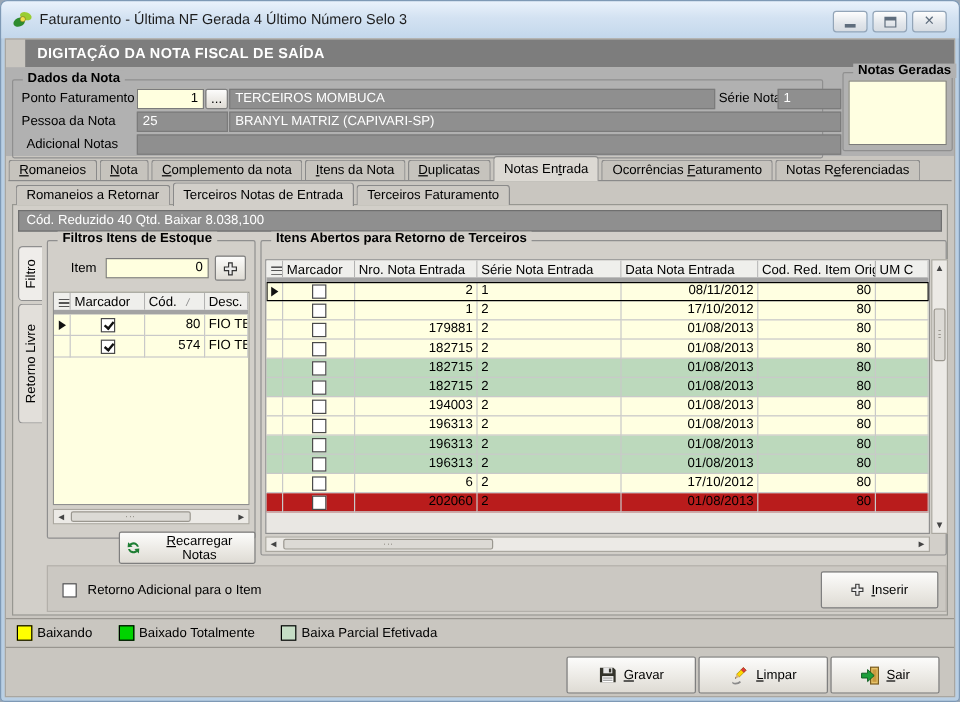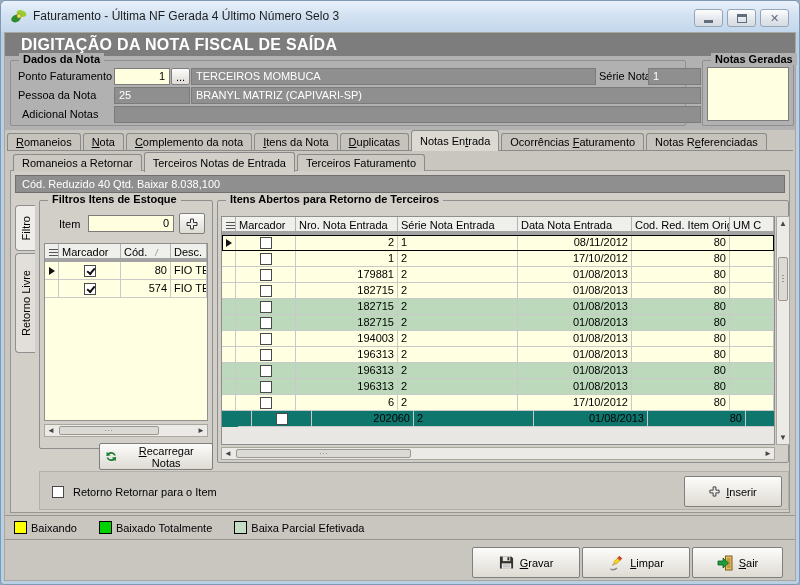--- a/index.html
+++ b/index.html
@@ -12,22 +12,22 @@
   .title{position:absolute;left:32px;top:0;line-height:30px;color:#1d1d1d;font-size:12px;white-space:nowrap;}
   .app-icon{position:absolute;left:9px;top:6px;}
   .winbtns{position:absolute;right:10px;top:8px;display:flex;gap:4px;}
   .winbtn{width:29px;height:18px;background:linear-gradient(#fdfdfd,#e2e6eb 60%,#d7dce2);
           border:1px solid #93a5b8;border-radius:3px;display:flex;align-items:center;justify-content:center;cursor:default;}
   .glyph-min{width:9px;height:3px;background:#5f6d7d;margin-top:7px;}
   .glyph-max{width:10px;height:9px;border:1px solid #5f6d7d;border-top:3px solid #5f6d7d;}
   .glyph-close{color:#5f6d7d;font-weight:bold;font-size:11px;line-height:11px;}
   
   .dialog{position:absolute;left:3px;right:3px;top:31px;bottom:3px;background:#c9c6c0;border:1px solid #a9a6a0;}
-  .page-header{position:absolute;left:0;top:0;right:0;height:23px;background:#7d7d7d;color:#fff;
-               font-weight:bold;font-size:16px;line-height:23px;padding-left:16px;letter-spacing:.3px;}
+  .page-header{position:absolute;left:16px;top:0;right:0;height:23px;background:#7d7d7d;color:#fff;
+               font-weight:bold;font-size:12px;line-height:23px;padding-left:10px;letter-spacing:.3px;}
   .top-section{position:absolute;left:0;top:23px;right:0;height:74px;background:#b1b1b1;}
   
   .group{position:absolute;border:1px solid #8f8f8f;border-radius:2px;}
   .glabel{position:absolute;top:-8px;left:8px;padding:0 4px;font-weight:bold;font-size:11px;white-space:nowrap;}
   .g-bgtop .glabel{background:#b1b1b1;}
   .g-bgmain .glabel{background:#d2cfc9;}
   .flabel{position:absolute;font-size:11px;white-space:nowrap;}
   .gfield{position:absolute;height:17px;background:#8f8f8f;color:#fff;border:1px solid #7b7b7b;
           line-height:15px;padding:0 4px;white-space:nowrap;overflow:hidden;}
   .yinput{position:absolute;height:17px;background:#ffffdf;border:1px solid #7b7b7b;line-height:15px;
@@ -118,21 +118,21 @@
       <div class="winbtn">
           <span class="glyph-close">✕</span>
         </div>
     </div>
   </div>
 
   <div class="dialog">
     <div class="page-header">DIGITAÇÃO DA NOTA FISCAL DE SAÍDA</div>
 
     <div class="top-section">
-      <div class="group g-bgtop" style="left:5px;top:4px;width:676px;height:66px;">
+      <div class="group g-bgtop" style="left:5px;top:10px;width:676px;height:66px;">
         <span class="glabel">Dados da Nota</span>
         <span class="flabel" style="left:7px;top:9px;">Ponto Faturamento</span>
         <div class="yinput" style="left:103px;top:7px;width:56px;">1</div>
         <button class="btn" style="left:160px;top:7px;width:19px;height:17px;">...</button>
         <div class="gfield" style="left:180px;top:7px;width:405px;">TERCEIROS MOMBUCA</div>
         <span class="flabel" style="left:588px;top:9px;">Série Nota</span>
         <div class="gfield" style="left:637px;top:7px;width:53px;">1</div>
 
         <span class="flabel" style="left:7px;top:28px;">Pessoa da Nota</span>
         <div class="gfield" style="left:103px;top:26px;width:76px;">25</div>
@@ -355,21 +355,21 @@
                 <div class="cell center" style="width: 14px;"></div>
                 <div class="cell center" style="width: 60px;">
                   <div class="cb"></div>
                 </div>
                 <div class="cell r" style="width: 102px;">6</div>
                 <div class="cell" style="width: 120px;">2</div>
                 <div class="cell r" style="width: 114px;">17/10/2012</div>
                 <div class="cell r" style="width: 98px;">80</div>
                 <div class="cell" style="width: 44px;"></div>
               </div>
-              <div class="mrow" style="background: #0f766e; padding-left: 16px;">
+              <div class="mrow" style="background: #b91c1c;">
                 <div class="cell center" style="width: 14px;"></div>
                 <div class="cell center" style="width: 60px;">
                   <div class="cb"></div>
                 </div>
                 <div class="cell r" style="width: 102px;">202060</div>
                 <div class="cell" style="width: 120px;">2</div>
                 <div class="cell r" style="width: 114px;">01/08/2013</div>
                 <div class="cell r" style="width: 98px;">80</div>
                 <div class="cell" style="width: 44px;"></div>
               </div>
@@ -382,21 +382,21 @@
         </div>
         <div class="hscroll" style="left:3px;top:246px;width:554px;height:13px;">
           <span class="sarr" style="left:1px;top:0;width:10px;">◄</span>
           <span class="sarr" style="right:1px;top:0;width:10px;">►</span>
           <span class="thumb h" style="left:14px;top:1px;width:175px;height:9px;"></span>
         </div>
       </div>
 
       <div class="footerstrip" style="left:28px;top:300px;width:750px;height:39px;">
         <div class="cb" style="position:absolute;left:12px;top:14px;"></div>
-        <span class="flabel" style="left:33px;top:14px;">Retorno Retornar para o Item</span>
+        <span class="flabel" style="left:33px;top:14px;">Retorno Adicional para o Item</span>
         <button class="btn" style="left:644px;top:4px;width:98px;height:31px;">
           <svg width="11" height="11" viewBox="0 0 12 12">
               <path d="M4.5 1 h3 v3.5 H11 v3 H7.5 V11 h-3 V7.5 H1 v-3 h3.5 Z" fill="#ececec" stroke="#333" stroke-width="1"></path>
             </svg>
           <span><u>I</u>nserir</span>
         </button>
       </div>
     </div>
 
     <div class="legend">

